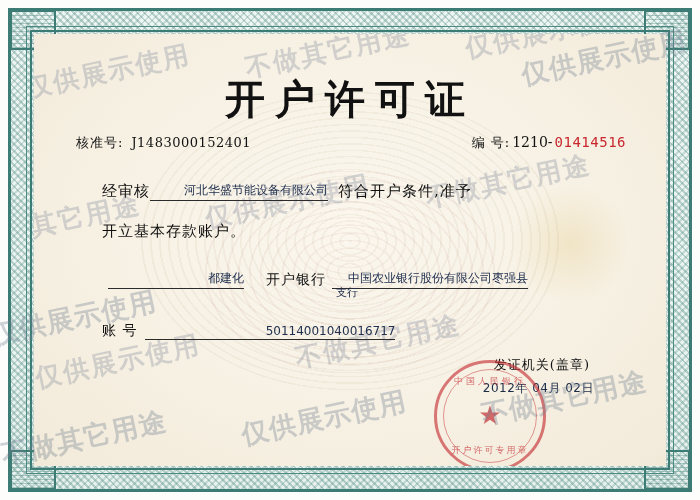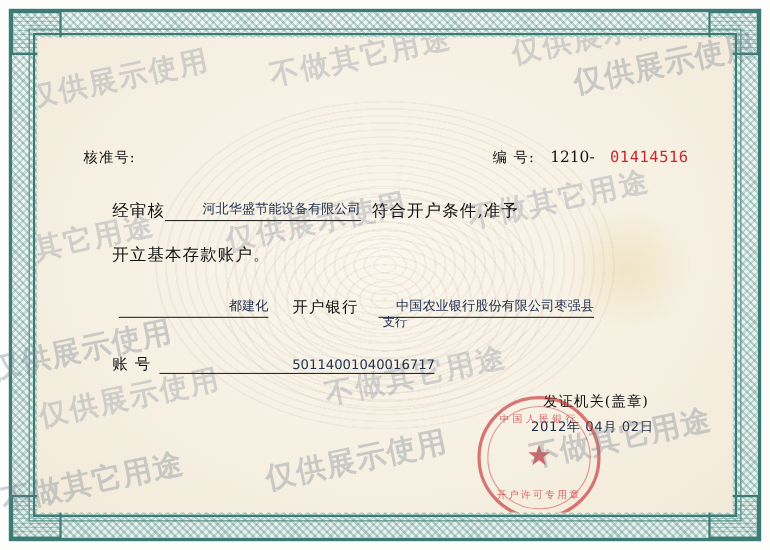--- a/index.html
+++ b/index.html
@@ -187,21 +187,21 @@
     top: 100px;
     display: flex;
     align-items: baseline;
     gap: 8px;
   }
   .serial-row {
     right: 40px;
     top: 100px;
     display: flex;
     align-items: baseline;
-    gap: 14px;
+    gap: 2px;
   }
   .serial-red {
     color: #c8272d;
     font-family: "DejaVu Sans Mono", monospace;
     font-size: 14px;
     letter-spacing: 0.5px;
   }
   .serial-prefix {
     font-size: 14px;
   }
@@ -355,23 +355,25 @@
       <div class="wm" style="left:30px;  top:40px;">仅供展示使用</div>
       <div class="wm" style="left:250px; top:20px;">不做其它用途</div>
       <div class="wm" style="left:470px; top:0px;">仅供展示使用</div>
       <div class="wm" style="left:-20px; top:190px;">不做其它用途</div>
       <div class="wm" style="left:210px; top:170px;">仅供展示使用</div>
       <div class="wm" style="left:430px; top:150px;">不做其它用途</div>
       <div class="wm" style="left:40px;  top:330px;">仅供展示使用</div>
       <div class="wm" style="left:300px; top:310px;">不做其它用途</div>
     </div>
 
+    <div class="title">开户许可证</div>
 
     <div class="row approval-row">
       <span class="label">核准号:</span>
+      <span class="value">J1483000152401</span>
     </div>
 
     <div class="row serial-row">
       <span class="label">编 号:</span>
       <span class="serial-prefix">1210-</span>
       <span class="serial-red">01414516</span>
     </div>
 
     <div class="body-line line1">
       <span>经审核</span>
@@ -379,21 +381,21 @@
       <span style="margin-left:10px;">符合开户条件,准予</span>
     </div>
 
     <div class="body-line line2">
       <span>开立基本存款账户。</span>
     </div>
 
     <div class="body-line line3">
       <span class="fill handwrite ln-fill-rep" style="margin-left:6px;">都建化</span>
       <span class="label" style="font-size:14px; margin-left:22px;">开户银行</span>
-      <span class="fill handwrite ln-fill-bank" style="margin-left:18px;">
+      <span class="fill handwrite ln-fill-bank" style="margin-left:6px;">
         <span>中国农业银行股份有限公司枣强县</span>
         <span class="bank-second">支行</span>
       </span>
     </div>
 
     <div class="body-line line4">
       <span class="label" style="font-size:14px;">账 号</span>
       <span class="fill handwrite ln-fill-account" style="margin-left:8px;">50114001040016717</span>
     </div>
 

